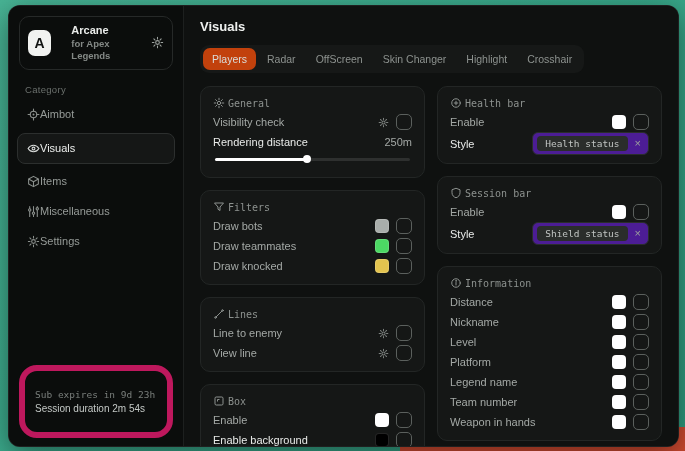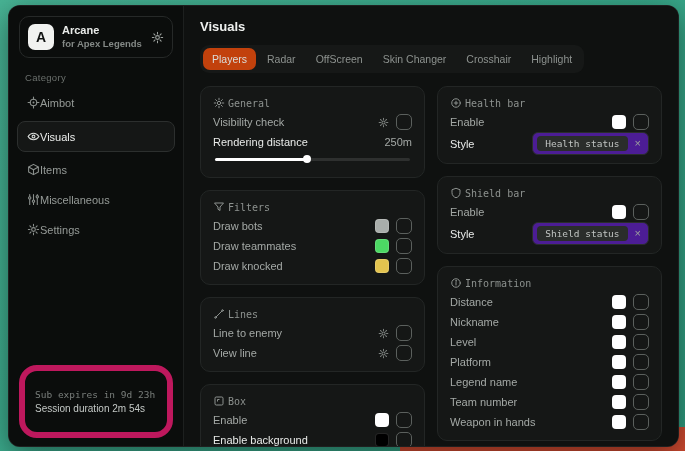--- a/index.html
+++ b/index.html
@@ -16,21 +16,21 @@
     border-radius:12px;overflow:hidden;display:flex;
     box-shadow:0 8px 30px rgba(0,0,0,.45);
   }
   
   .sidebar{width:174px;min-width:174px;background:#0b0d0c;border-right:1px solid #1d201f;
     display:flex;flex-direction:column;position:relative;}
   .brand{margin:10px 10px 0;border:1px solid #262928;border-radius:10px;padding:7px 8px;
     display:flex;align-items:center;gap:8px;}
   .brand-logo{width:26px;height:26px;border-radius:7px;background:#f1f2f0;color:#101211;
     font-weight:bold;font-size:14px;display:flex;align-items:center;justify-content:center;}
-  .brand-text{display:flex;flex-direction:column;line-height:1.25;}
+  .brand-text{display:flex;flex-direction:column;line-height:1.25;margin-left:12px;}
   .brand-title{font-size:11px;font-weight:bold;color:#e9ebe9;}
   .brand-sub{font-size:9.5px;color:#848986;font-weight:bold;}
   .brand-gear{margin-left:auto;color:#9da29f;display:flex;}
   .category{margin:14px 0 5px 16px;font-size:9.5px;color:#6b706d;letter-spacing:.3px;}
   .nav{padding:0 8px;display:flex;flex-direction:column;}
   .nav-item{height:27px;border-radius:8px;display:flex;align-items:center;
     padding:0 9px;color:#969b98;font-size:11px;margin-bottom:1px;cursor:pointer;border:1px solid transparent;}
   .nav-item .nico{display:flex;color:#8a8f8c;}
   .nav-item.selected{background:#151716;border-color:#2c2f2e;color:#eceeec;height:29px;margin:3px 0;}
   .nav-item.selected .nico{color:#d7dad8;}
@@ -153,22 +153,22 @@
 
   <div class="main">
 
     <div class="page-title">Visuals</div>
 
     <div class="tabbar">
       <div class="tab selected">Players</div>
       <div class="tab">Radar</div>
       <div class="tab">OffScreen</div>
       <div class="tab">Skin Changer</div>
+      <div class="tab">Highlight</div>
       <div class="tab">Crosshair</div>
-      <div class="tab">Highlight</div>
     </div>
 
     <div class="columns">
 
       <div class="col">
 
         <div class="panel">
           <div class="panel-head">
             <span class="pico">
               <svg width="12" height="12" viewBox="0 0 24 24" fill="none" stroke="currentColor" stroke-width="2" stroke-linecap="round">
@@ -325,21 +325,21 @@
           </div>
         </div>
 
         <div class="panel">
           <div class="panel-head">
             <span class="pico">
               <svg width="12" height="12" viewBox="0 0 24 24" fill="none" stroke="currentColor" stroke-width="2" stroke-linejoin="round">
                 <path d="M12 2.5l8 3v6c0 5-3.4 8.6-8 10-4.6-1.4-8-5-8-10v-6z"></path>
               </svg>
             </span>
-            <span>Shield bar</span>
+            <span>Session bar</span>
           </div>
           <div class="row">
             <span class="row-label">Enable</span>
             <span class="ctrls">
               <span class="swatch" style="background-color: rgb(255, 255, 255);"></span>
               <span class="checkbox"></span>
             </span>
           </div>
           <div class="row">
             <span class="row-label em">Style</span>

